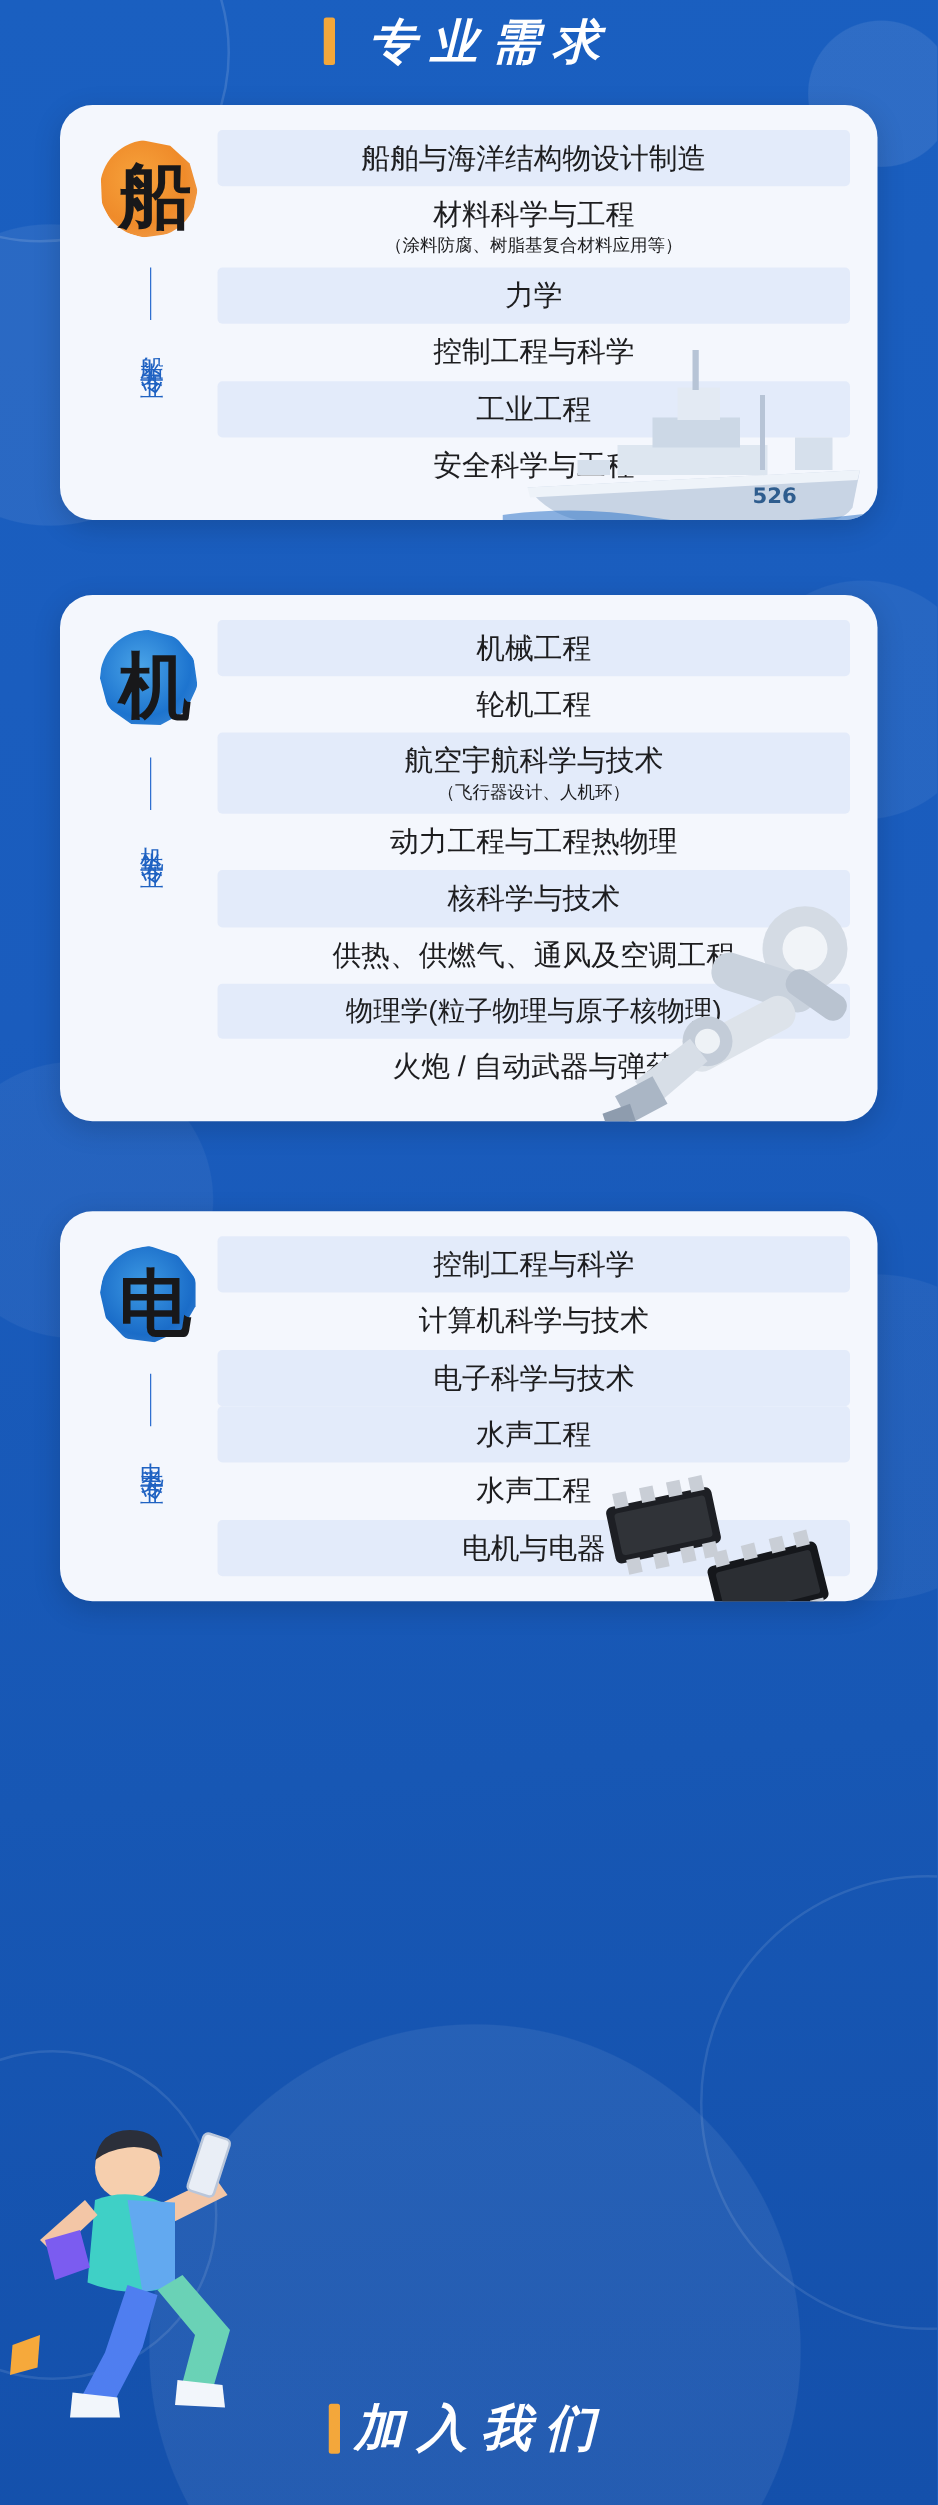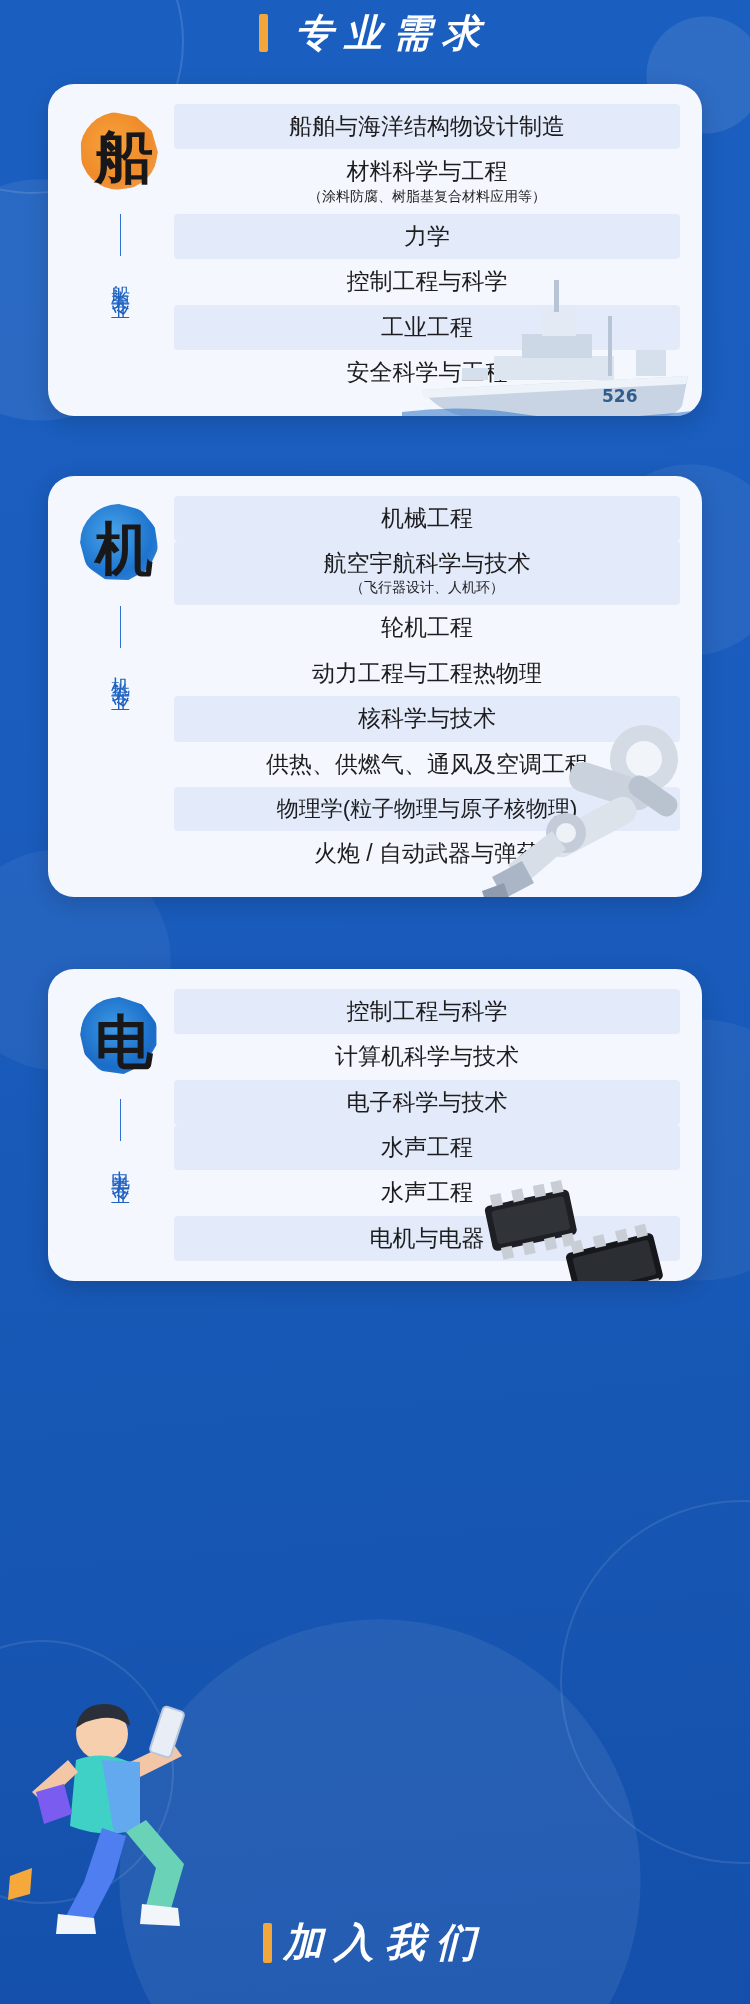--- a/index.html
+++ b/index.html
@@ -295,26 +295,26 @@
           <div class="disc disc-blue"></div>
           <div class="brush-char">机</div>
         </div>
         <div class="v-divider"></div>
         <div class="v-label">机类专业</div>
       </div>
       <div class="rows">
         <div class="row alt">
           <span>机械工程</span>
         </div>
+        <div class="row">
+          <span>轮机工程</span>
+        </div>
         <div class="row alt">
           <span>航空宇航科学与技术</span>
           <span class="sub">（飞行器设计、人机环）</span>
-        </div>
-        <div class="row">
-          <span>轮机工程</span>
         </div>
         <div class="row">
           <span>动力工程与工程热物理</span>
         </div>
         <div class="row alt">
           <span>核科学与技术</span>
         </div>
         <div class="row">
           <span>供热、供燃气、通风及空调工程</span>
         </div>

